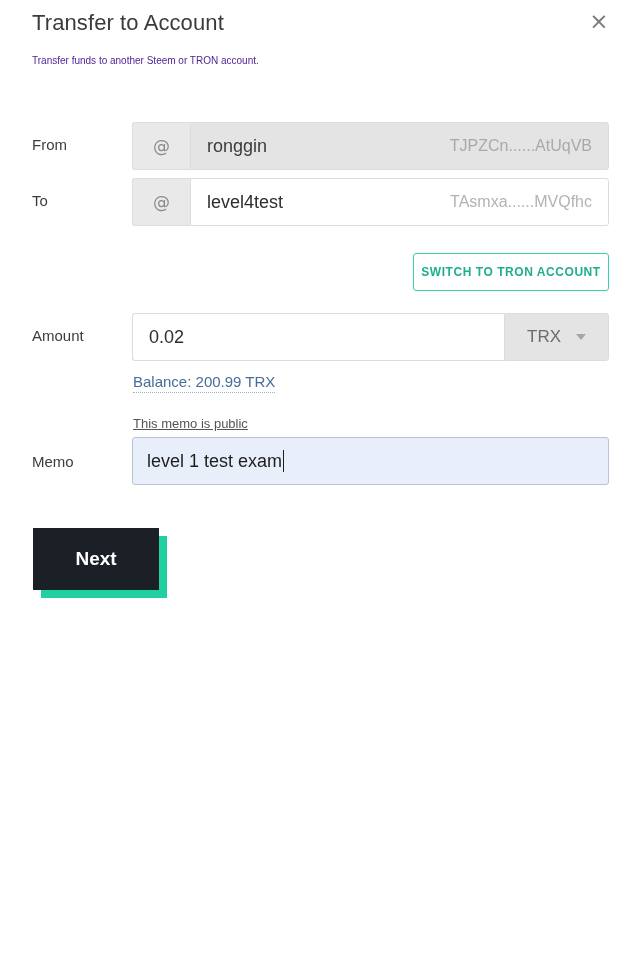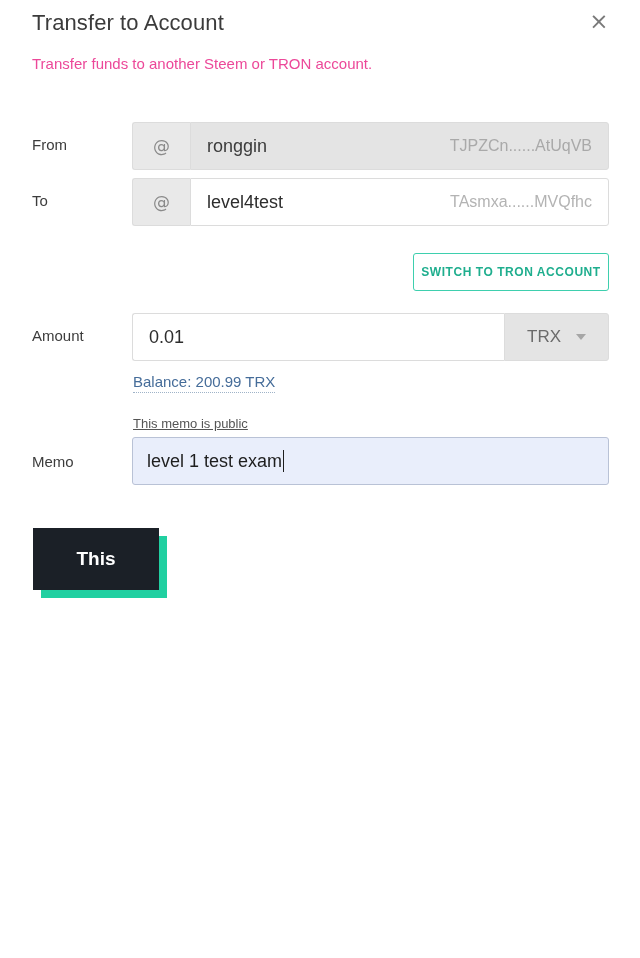--- a/index.html
+++ b/index.html
@@ -51,22 +51,22 @@
     font-size: 23px;
     line-height: 1;
     cursor: pointer;
     font-family: "DejaVu Sans", sans-serif;
     font-weight: 400;
   }
   .dialog-subtitle {
     position: absolute;
     left: 32px;
     top: 55px;
-    font-size: 15px;
-    color: #ec4899;
+    font-size: 10px;
+    color: #4c1d95;
     white-space: nowrap;
   }
 
   
   .form-row {
     position: absolute;
     left: 0;
     width: 640px;
   }
   .row-label {
@@ -310,33 +310,33 @@
         <span class="value">level4test</span>
         <span class="addr">TAsmxa......MVQfhc</span>
       </div>
     </div>
   </div>
 
   <div class="switch-btn">SWITCH TO TRON ACCOUNT</div>
 
   <div class="row-label" style="position:absolute;top:327px;">Amount</div>
   <div class="amount-group">
-    <div class="amount-input">0.01</div>
+    <div class="amount-input">0.02</div>
     <div class="currency-select">
       <span class="cur-label">TRX</span>
       <span class="caret-down"></span>
     </div>
   </div>
   <div class="balance-link">Balance: 200.99 TRX</div>
 
   <div class="memo-hint">This memo is public</div>
   <div class="row-label" style="position:absolute;top:453px;">Memo</div>
   <div class="memo-input">
     <span>level 1 test exam</span>
       <span class="caret"></span>
   </div>
 
   <div class="next-wrap">
     <div class="next-shadow"></div>
-    <div class="next-btn">This</div>
+    <div class="next-btn">Next</div>
   </div>
 
 </div>
 
 </body></html>

